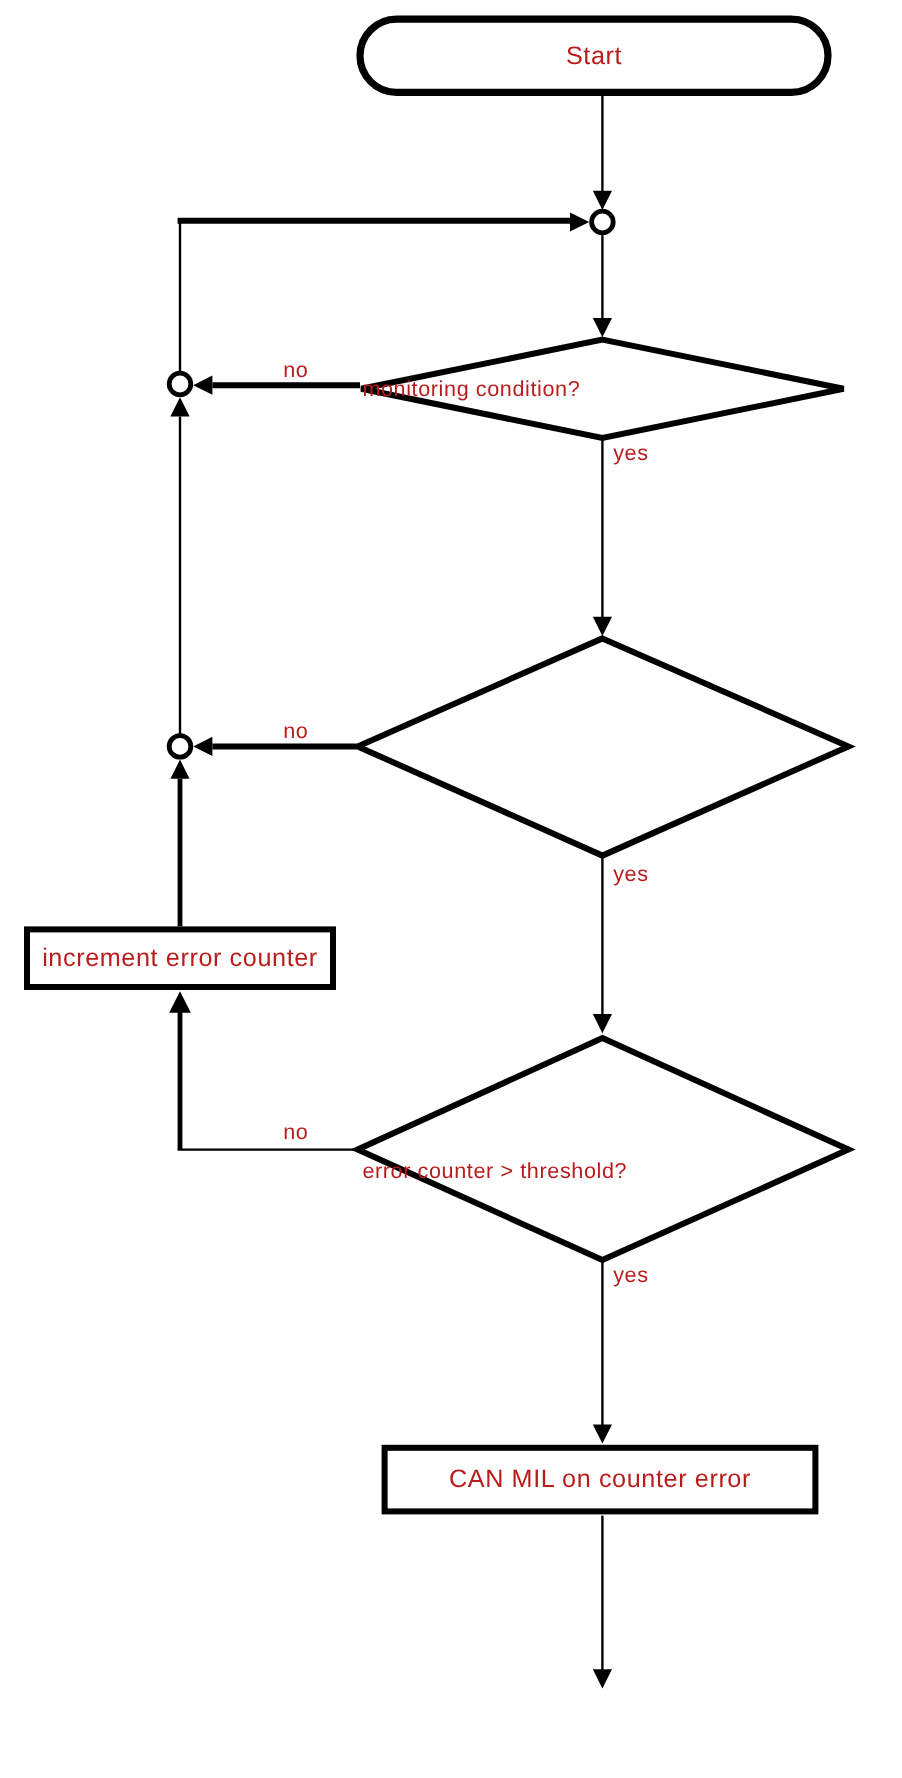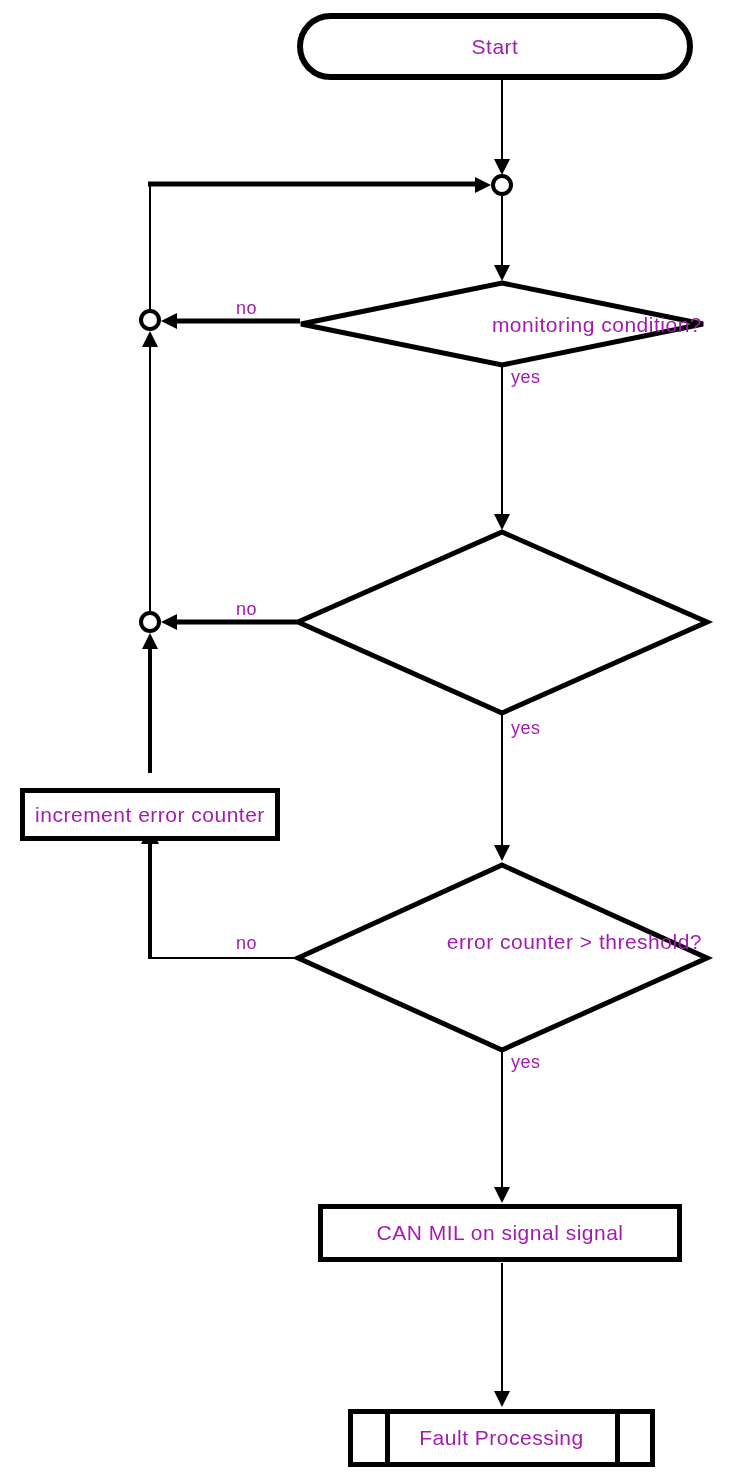--- a/index.html
+++ b/index.html
@@ -6,21 +6,21 @@
     margin: 0;
     padding: 0;
     background: #ffffff;
   }
   #canvas {
     position: relative;
     width: 752px;
     height: 1482px;
     background: #ffffff;
     font-family: "Liberation Sans", sans-serif;
-    color: #a21caf;
+    color: #b91c1c;
     overflow: hidden;
   }
   #wires {
     position: absolute;
     top: 0; left: 0;
     width: 752px;
     height: 1482px;
   }
   .node-box {
     position: absolute;
@@ -40,22 +40,22 @@
   }
   .flow-label {
     position: absolute;
     font-size: 18px;
     letter-spacing: 0.5px;
     white-space: nowrap;
   }
   .diamond-label {
     position: absolute;
     width: 400px;
-    text-align: right;
-    font-size: 21px;
+    text-align: left;
+    font-size: 18px;
     letter-spacing: 0.5px;
     line-height: 27px;
     white-space: nowrap;
   }
   .pp-bar {
     position: absolute;
     top: 0;
     width: 5px;
     height: 48px;
     background: #000000;
@@ -107,35 +107,30 @@
 
   <div class="node-box terminator" style="left:297px; top:13px; width:396px; height:67px;">
     <span>Start</span>
   </div>
 
   <div class="diamond-label" style="left:302px; top:311px;">monitoring condition?</div>
 
   <div class="diamond-label" style="left:302px; top:595px;">
   </div>
 
-  <div class="diamond-label" style="left:302px; top:928px;">error counter &gt; threshold?</div>
+  <div class="diamond-label" style="left:302px; top:963px;">error counter &gt; threshold?</div>
 
-  <div class="node-box" style="left:20px; top:772px; width:260px; height:53px;margin-top:16px;">
+  <div class="node-box" style="left:20px; top:772px; width:260px; height:53px;">
     <span>increment error counter</span>
   </div>
 
   <div class="node-box" style="left:318px; top:1204px; width:364px; height:58px;">
-    <span>CAN MIL on signal signal</span>
+    <span>CAN MIL on counter error</span>
   </div>
 
-  <div class="node-box" style="left:348px; top:1409px; width:307px; height:58px;">
-    <div class="pp-bar" style="left:32px;"></div>
-    <div class="pp-bar" style="left:262px;"></div>
-    <span>Fault Processing</span>
-  </div>
 
   <div class="flow-label" style="left:236px; top:298px;">no</div>
   <div class="flow-label" style="left:511px; top:367px;">yes</div>
   <div class="flow-label" style="left:236px; top:599px;">no</div>
   <div class="flow-label" style="left:511px; top:718px;">yes</div>
   <div class="flow-label" style="left:236px; top:933px;">no</div>
   <div class="flow-label" style="left:511px; top:1052px;">yes</div>
 
 </div>
 

